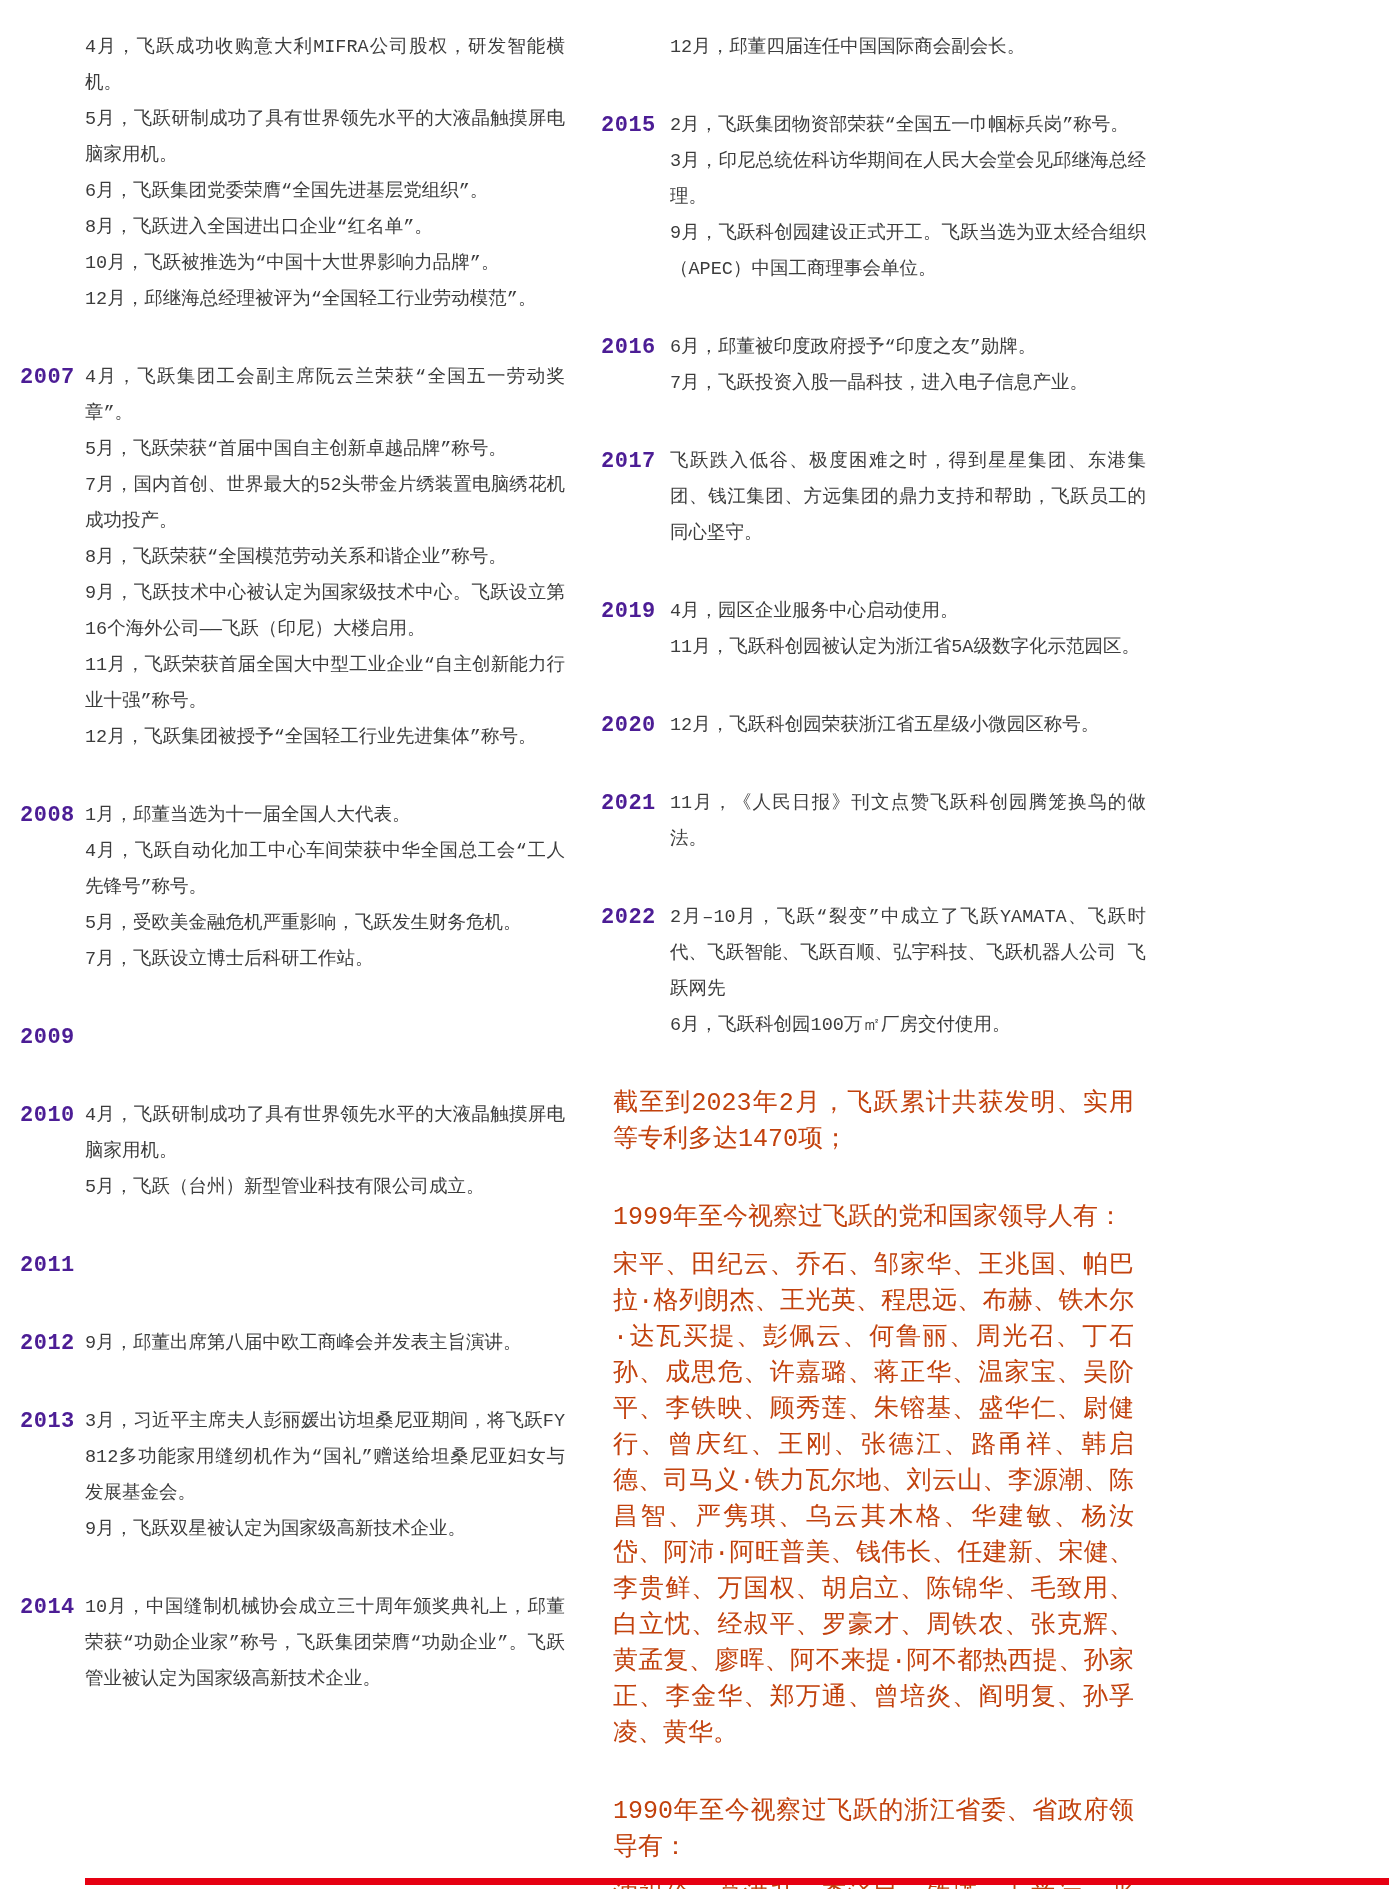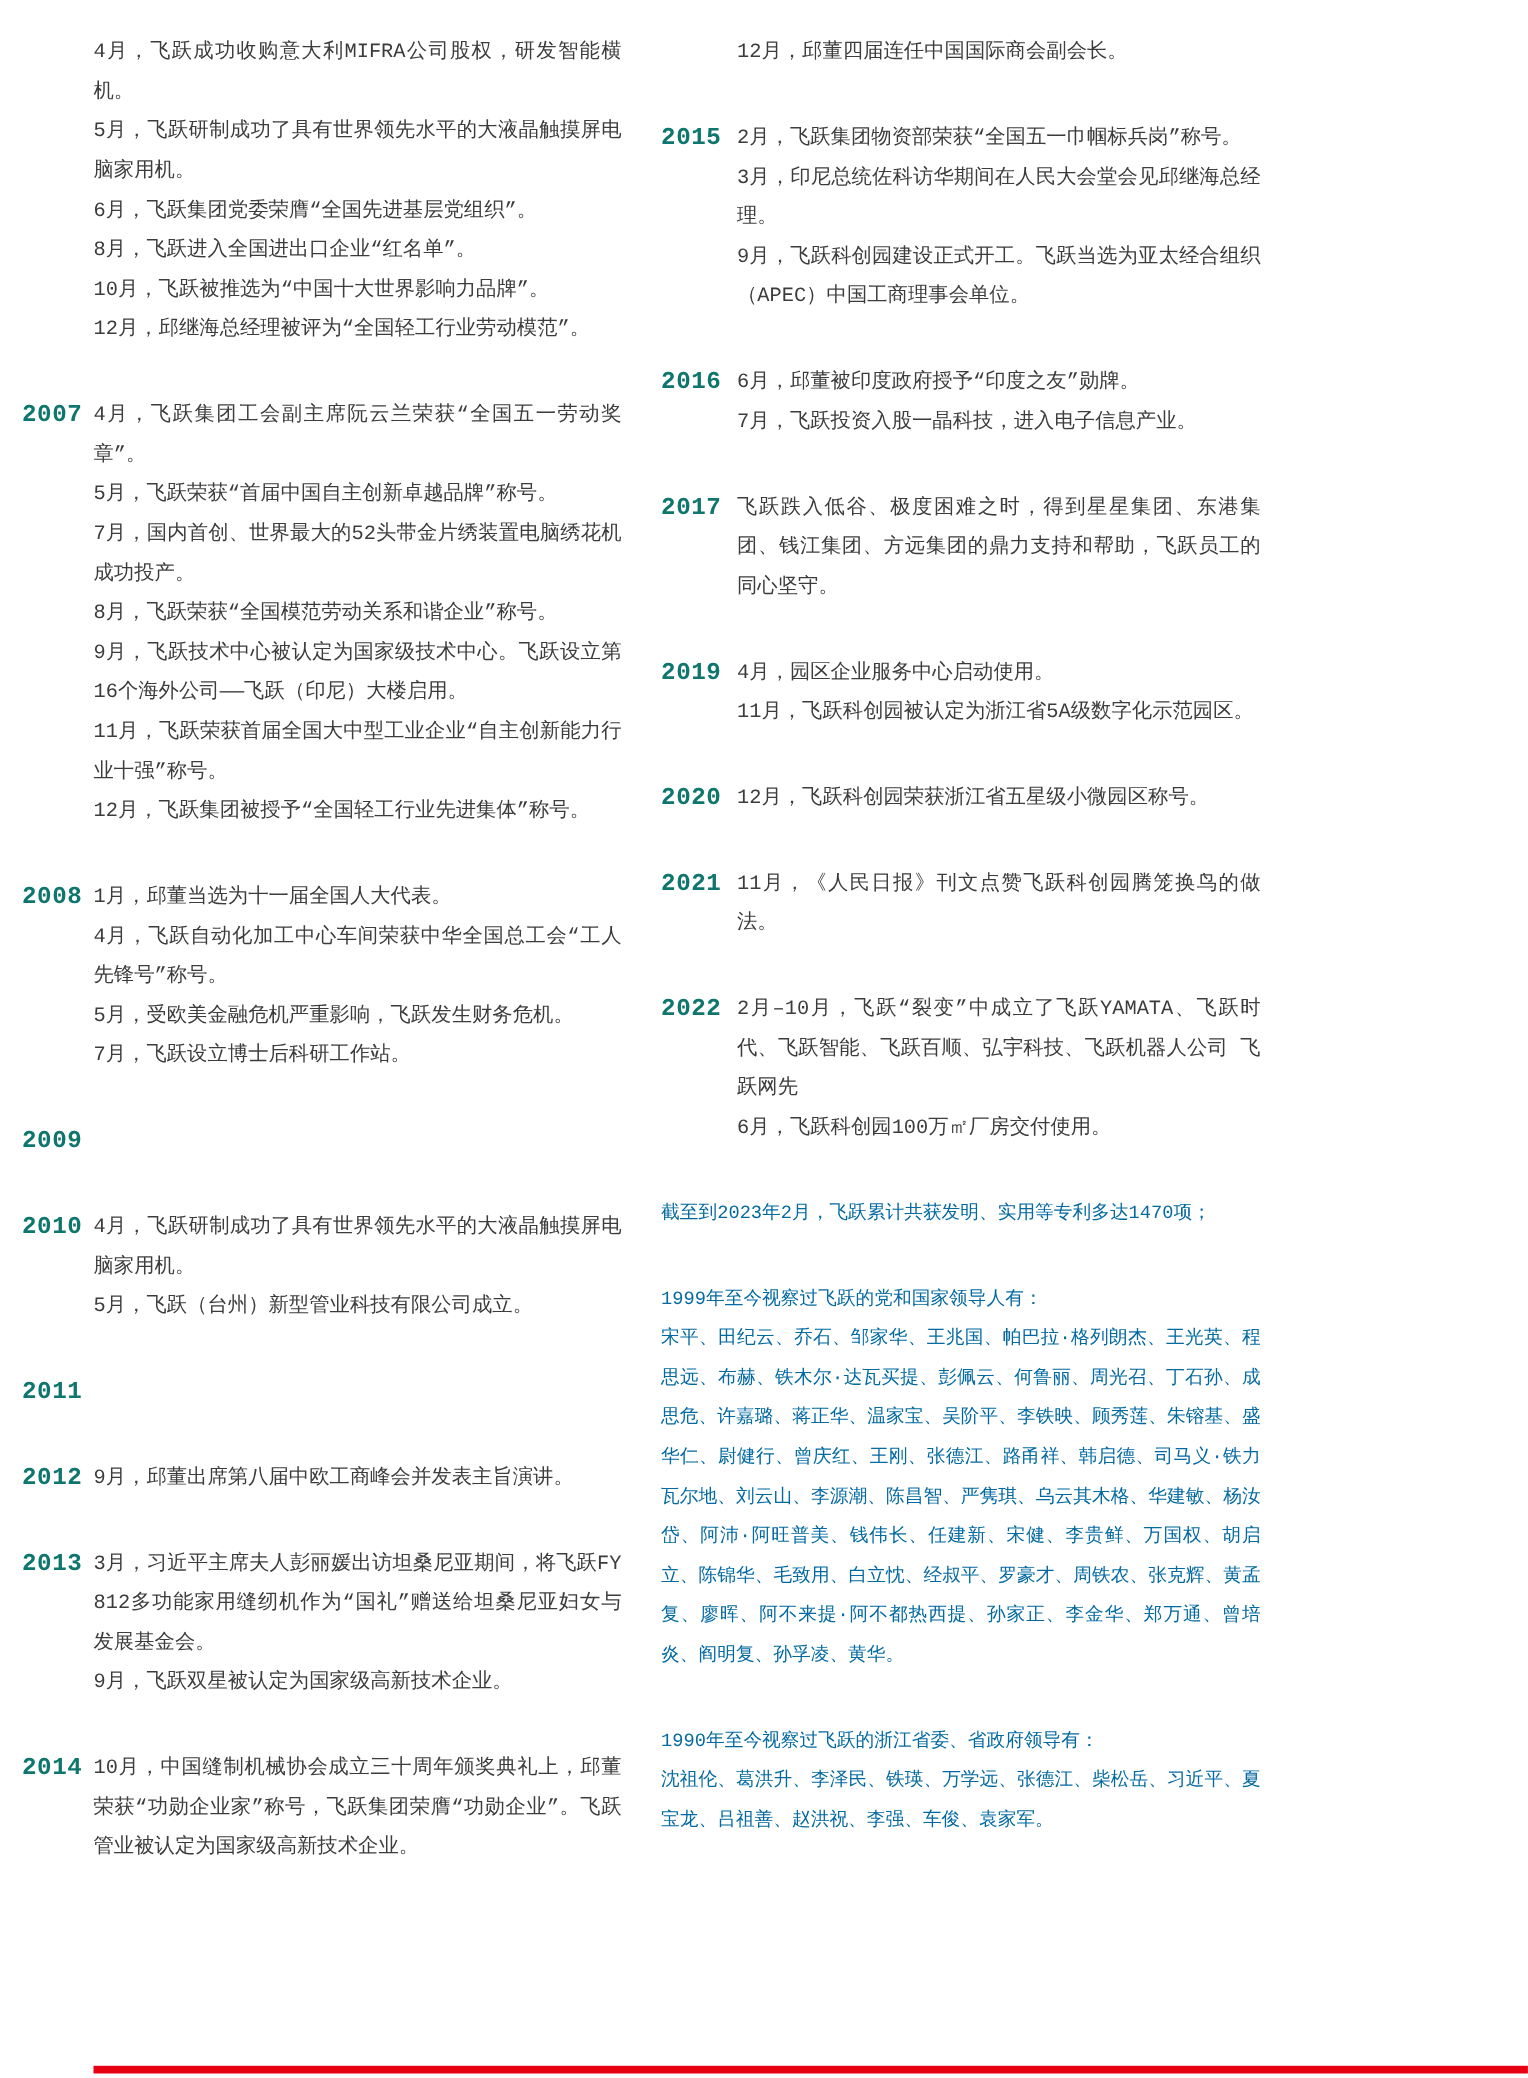--- a/index.html
+++ b/index.html
@@ -20,42 +20,42 @@
   .column-right{width:545px;}
   .entry{
     display:grid;
     margin-bottom:42px;
   }
   .column-left .entry{grid-template-columns:65px 1fr;}
   .column-right .entry{grid-template-columns:69px 1fr;}
   .year{
     font-size:22px;
     font-weight:700;
-    color:#0f766e;
+    color:#4c1d95;
     line-height:36px;
     letter-spacing:0.5px;
   }
   .events{min-width:0;}
   .event{
     margin:0;
     font-size:18.5px;
     line-height:36px;
     text-align:justify;
     text-justify:inter-ideograph;
     color:#3c3c3c;
     word-break:break-all;
   }
   .para-block{margin-top:42px;}
   .para{
-    margin:0;
-    font-size:17px;
+    margin:12px;
+    font-size:25px;
     line-height:36px;
     text-align:justify;
     text-justify:inter-ideograph;
-    color:#0369a1;
+    color:#c2410c;
     word-break:break-all;
   }
   .red-rule{
     position:absolute;
     left:85px;
     right:0;
     bottom:4px;
     height:7px;
     background:#e60012;
   }

